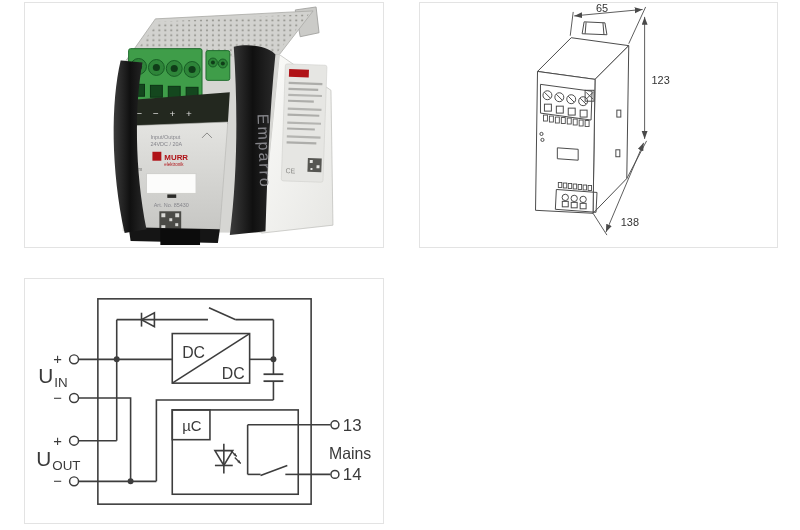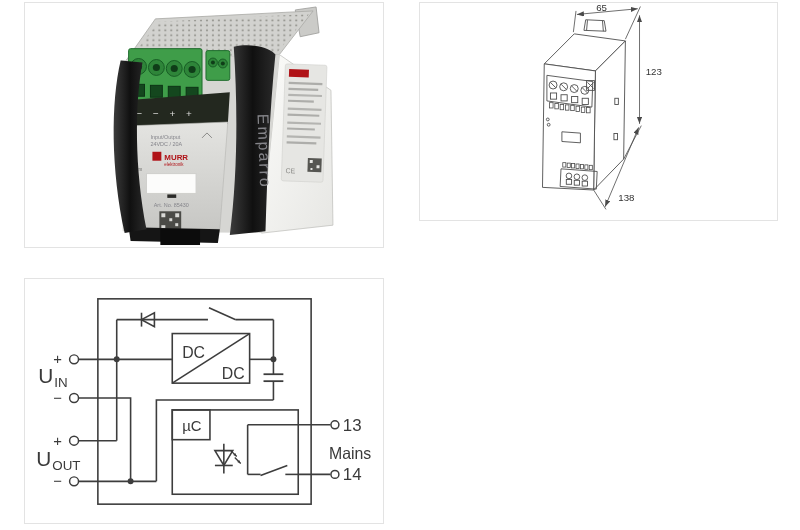--- a/index.html
+++ b/index.html
@@ -1,20 +1,20 @@
 <!DOCTYPE html>
 <html><head>
 <meta charset="utf-8">
 <style>
   html,body{margin:0;padding:0;background:#ffffff;font-family:"Liberation Sans",sans-serif;}
   .stage{position:relative;width:800px;height:530px;background:#fff;overflow:hidden;}
   .tile{position:absolute;background:#fff;border:1px solid #e3e3e3;box-sizing:border-box;}
   .tile svg{display:block;width:100%;height:100%;}
   #tile-photo{left:24px;top:2px;width:360px;height:246px;}
-  #tile-drawing{left:419px;top:2px;width:359px;height:219px;}
+  #tile-drawing{left:419px;top:2px;width:359px;height:246px;}
   #tile-diagram{left:24px;top:278px;width:360px;height:246px;}
   text{font-family:"Liberation Sans",sans-serif;}
 </style>
 </head>
 <body>
 
 <div class="stage">
 
   <div class="tile" id="tile-photo">
     <svg viewBox="0 0 360 246" xmlns="http://www.w3.org/2000/svg">

